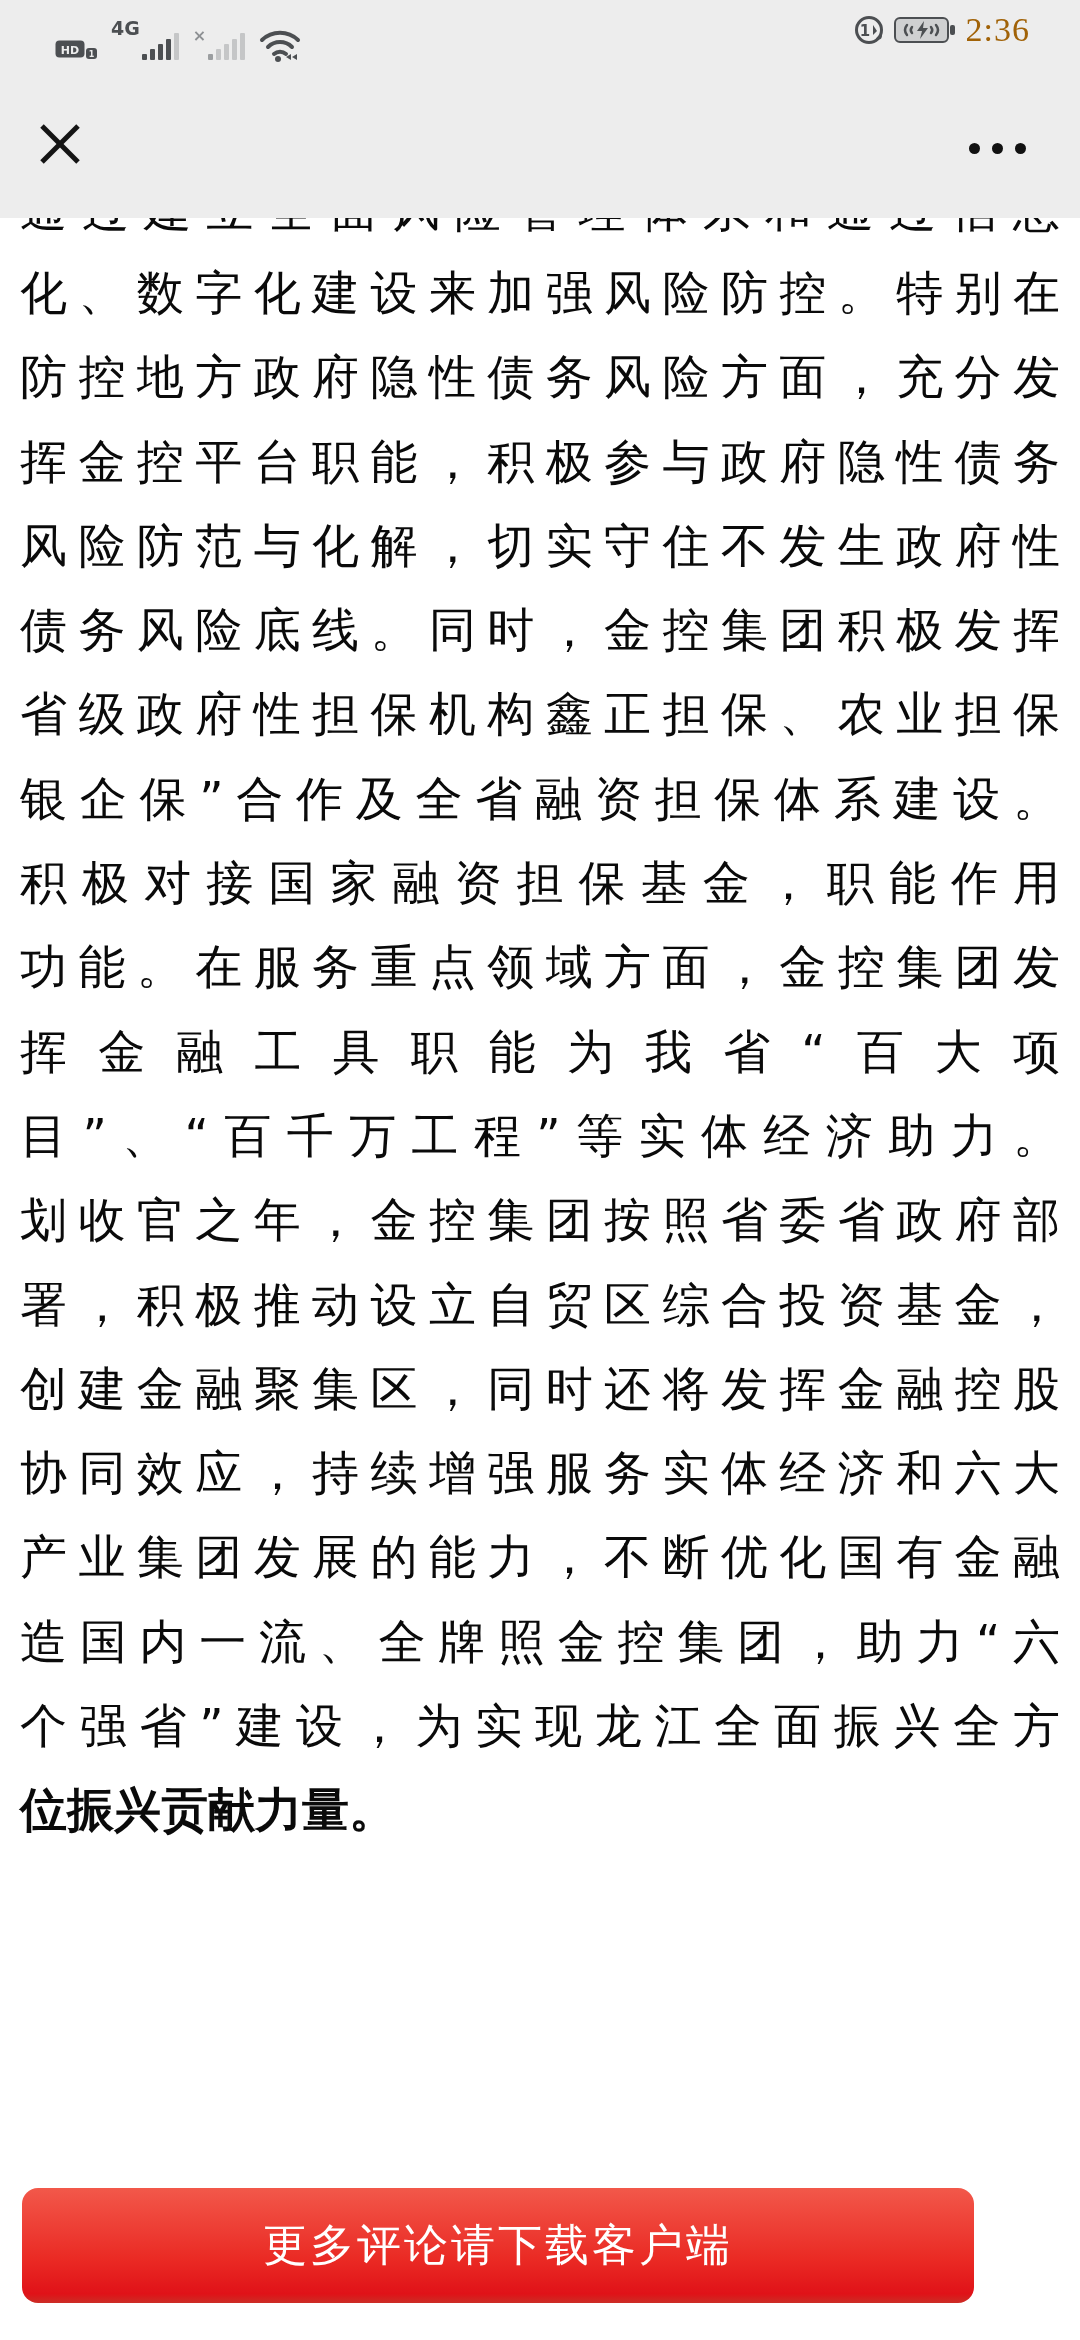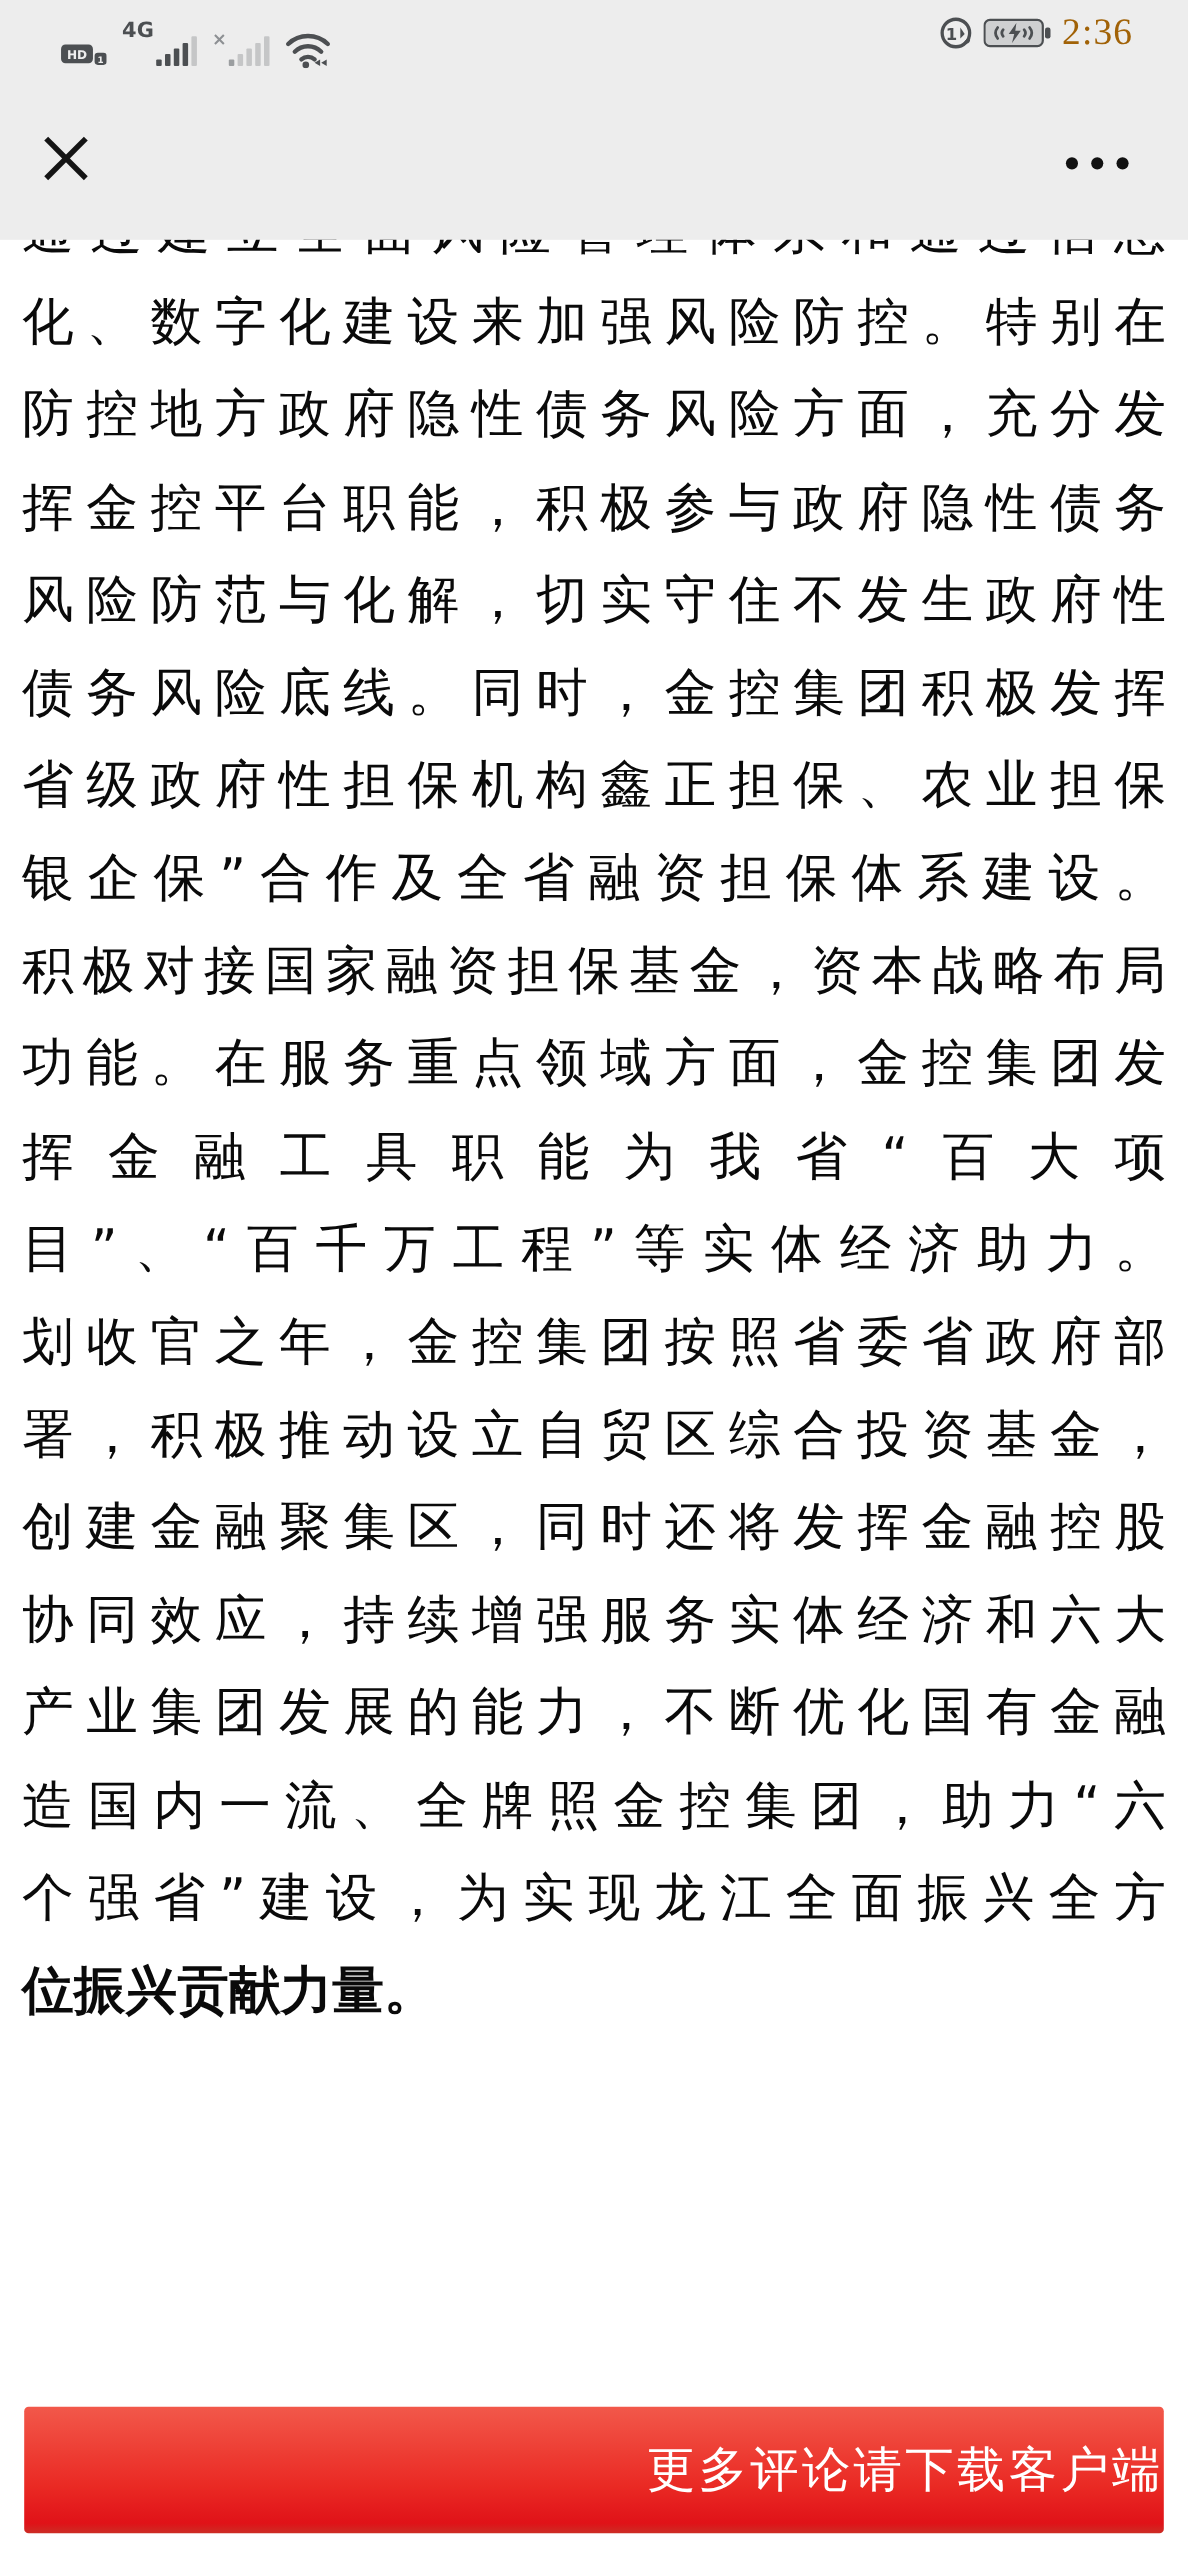--- a/index.html
+++ b/index.html
@@ -43,26 +43,26 @@
   .partial-window { height:33px; overflow:hidden; }
   .partial-window .line { margin-top:-50px; }
   .line {
     height:84.3px; line-height:84.3px; font-size:47px; color:#0a0a0a;
     text-align:justify; text-align-last:justify; white-space:nowrap;
     font-family:"DejaVu Sans","Liberation Sans",sans-serif;
   }
   .line.last { text-align:left; text-align-last:left;font-weight:bold; }
   
   .download-btn {
-    position:absolute; left:22px; top:2188px; width:1036px; height:115px;
-    border:none; border-radius:4px; cursor:pointer;
+    position:absolute; left:22px; top:2188px; width:952px; height:115px;
+    border:none; border-radius:16px; cursor:pointer;
     background:linear-gradient(180deg,#f2584a 0%, #ea2a24 62%, #e01218 92%, #cb2d25 100%);
     color:#ffffff; font-size:44px; letter-spacing:3px;
     font-family:"DejaVu Sans","Liberation Sans",sans-serif;
-    display:flex; align-items:center; justify-content:flex-end;
+    display:flex; align-items:center; justify-content:center;
   }
   
   .sig { display:flex; align-items:flex-end; gap:3px; }
   .sig i { display:block; width:5px; background:#4c4f52; border-radius:1px; }
   .sig i.dim { background:#c5c6c7; }
   svg { display:block; }
 </style>
 </head>
 <body>
 
@@ -153,21 +153,21 @@
     <div class="partial-window">
       <div class="line">通过建立全面风险管理体系和通过信息</div>
     </div>
     <div class="line">化、数字化建设来加强风险防控。特别在</div>
     <div class="line">防控地方政府隐性债务风险方面，充分发</div>
     <div class="line">挥金控平台职能，积极参与政府隐性债务</div>
     <div class="line">风险防范与化解，切实守住不发生政府性</div>
     <div class="line">债务风险底线。同时，金控集团积极发挥</div>
     <div class="line">省级政府性担保机构鑫正担保、农业担保</div>
     <div class="line">银企保”合作及全省融资担保体系建设。</div>
-    <div class="line">积极对接国家融资担保基金，资本战略布局</div>
+    <div class="line">积极对接国家融资担保基金，职能作用</div>
     <div class="line">功能。在服务重点领域方面，金控集团发</div>
     <div class="line">挥金融工具职能为我省“百大项</div>
     <div class="line">目”、“百千万工程”等实体经济助力。</div>
     <div class="line">划收官之年，金控集团按照省委省政府部</div>
     <div class="line">署，积极推动设立自贸区综合投资基金，</div>
     <div class="line">创建金融聚集区，同时还将发挥金融控股</div>
     <div class="line">协同效应，持续增强服务实体经济和六大</div>
     <div class="line">产业集团发展的能力，不断优化国有金融</div>
     <div class="line">造国内一流、全牌照金控集团，助力“六</div>
     <div class="line">个强省”建设，为实现龙江全面振兴全方</div>

